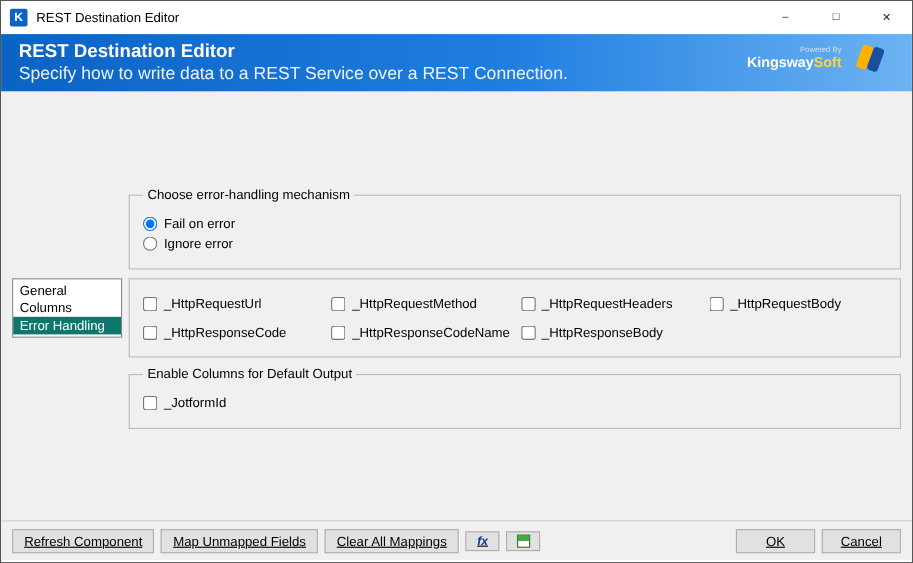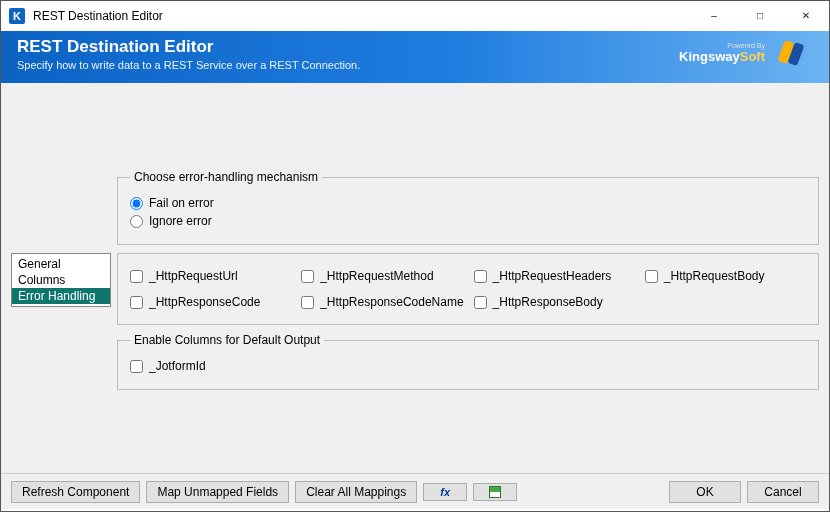--- a/index.html
+++ b/index.html
@@ -4,21 +4,21 @@
 <style>
 * { box-sizing: border-box; margin: 0; padding: 0; }
 body { font-family: "Segoe UI", Tahoma, sans-serif; font-size: 12px; background: #fff; width: 830px; height: 512px; overflow: hidden; border: 1px solid #555; }
 .titlebar { height: 30px; display: flex; align-items: center; padding: 0 0 0 8px; background: #fff; border-bottom: 1px solid #fff; }
 .titlebar .app-icon { width: 16px; height: 16px; background: #0b63c4; margin-right: 8px; display:flex; align-items:center; justify-content:center; color:#fff; font-size:11px; font-weight:bold; border-radius:2px;}
 .titlebar .title { flex: 1; font-size: 12px; color: #000; }
 .titlebar .winbtns { display: flex; }
 .titlebar .winbtn { width: 46px; height: 30px; display:flex; align-items:center; justify-content:center; font-family: "Segoe UI Symbol", sans-serif; font-size: 10px; color:#222; }
 .banner { height: 52px; background: linear-gradient(to right, #0b63c4 0%, #1f7de0 55%, #6cb3f2 100%); color: #fff; padding: 6px 16px; position: relative; }
 .banner h1 { font-size: 17px; font-weight: 600; }
-.banner p { font-size: 11px; margin-top: 2px; color:#eaf3ff;}
+.banner p { font-size: 16px; margin-top: 2px; color:#eaf3ff;}
 .banner .logos { position:absolute; right:24px; top:8px; display:flex; align-items:center; gap:12px; }
 .logo-text { font-size: 13px; font-weight: bold; }
 .logo-text .k { color:#fff; }
 .logo-text .s { color:#ffd24d; }
 .logo-text small { display:block; font-size:7px; text-align:right; color:#e0e0e0; font-weight:normal;}
 .logo-mark { width:28px; height:28px; position:relative; }
 .logo-mark::before, .logo-mark::after { content:""; position:absolute; width:10px; height:22px; border-radius:3px; transform:rotate(20deg);}
 .logo-mark::before { background:#ffb100; left:4px; top:2px;}
 .logo-mark::after { background:#1a4ea0; left:14px; top:4px;}
 .content { display:flex; height: 390px; padding: 6px 10px 2px 10px; gap: 6px; background:#f0f0f0;align-items:center;}
@@ -27,23 +27,23 @@
 .sidebar .nav-item.selected { background:#0f766e; color:#fff; }
 .main { flex:1; display:flex; flex-direction:column; gap: 8px; }
 fieldset { border: 1px solid #bbb; padding: 8px 12px 12px 12px; font-size:12px; }
 fieldset legend { padding: 0 4px; color:#000; font-size:12px;}
 .radio-row, .check-row { display:flex; align-items:center; gap:6px; margin:4px 0; font-size:12px;}
 .radio-row input[type=radio], .check-row input[type=checkbox] { width:13px; height:13px; margin:0;}
 .diag-grid { display:grid; grid-template-columns: repeat(4, 1fr); gap: 6px 10px; margin-top:4px;}
 .diag-grid .check-row { margin:3px 0;}
 .footer { height:36px; border-top:1px solid #ccc; background:#f0f0f0; display:flex; align-items:center; padding:0 10px; gap:6px;}
 .footer .spacer { flex:1; }
-.btn { background:#e1e1e1; border:1px solid #adadad; padding:3px 12px; font-size:12px; font-family:inherit; min-width:72px; cursor:default;}
+.btn { background:#e1e1e1; border:1px solid #adadad; padding:3px 12px; font-size:12px; font-family:inherit; min-width:72px; cursor:default;text-decoration:underline;}
 .btn.small { min-width:auto; padding:3px 10px;}
-.btn.icon { min-width:auto; padding:2px 4px; width:44px; display:inline-flex; align-items:center; justify-content:center;}
+.btn.icon { min-width:auto; padding:2px 4px; width:31px; display:inline-flex; align-items:center; justify-content:center;}
 .fx-icon { font-style:italic; font-size:11px; color:#003a9b; font-weight:bold;}
 .table-icon { display:inline-block; width:12px; height:12px; background:linear-gradient(to bottom,#4aa84a 50%, #fff 50%); border:1px solid #2a7a2a;}
 </style>
 </head>
 <body>
 
 <div class="titlebar">
   <div class="app-icon">K</div>
   <div class="title">REST Destination Editor</div>
   <div class="winbtns">

